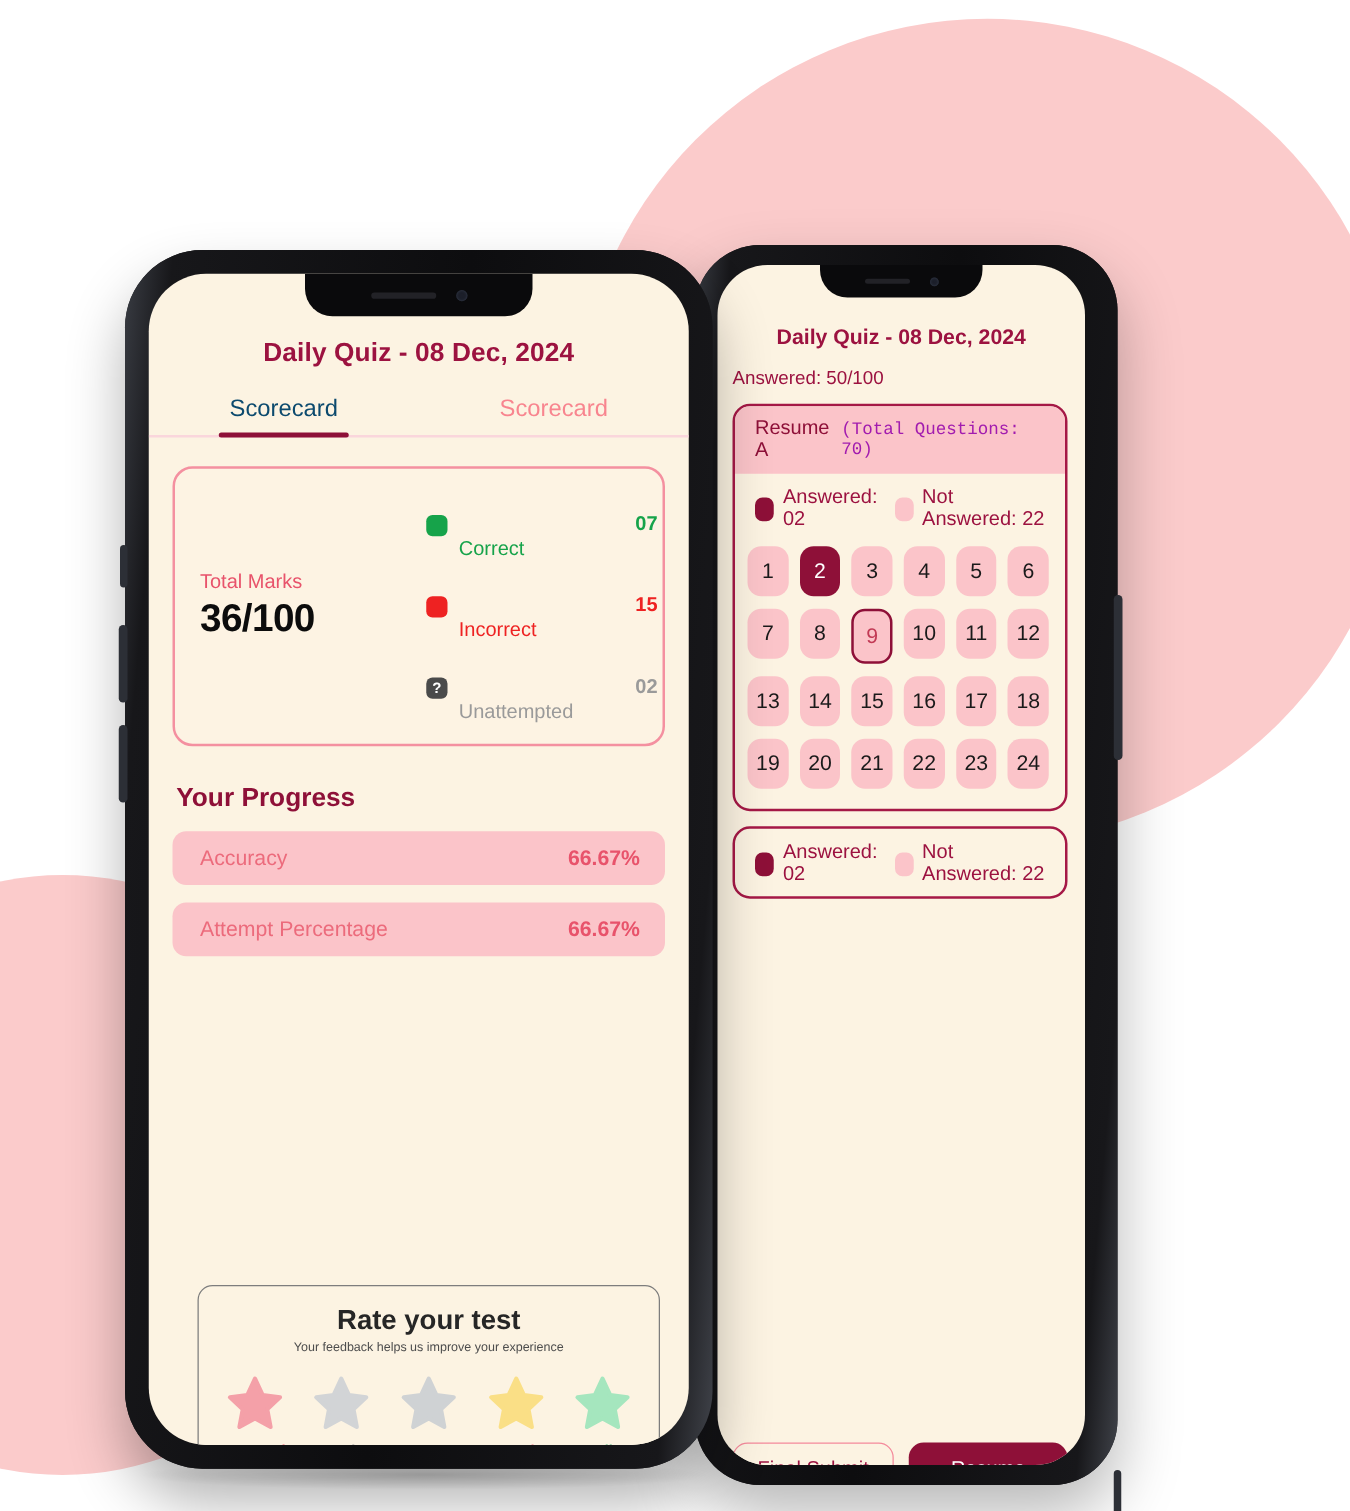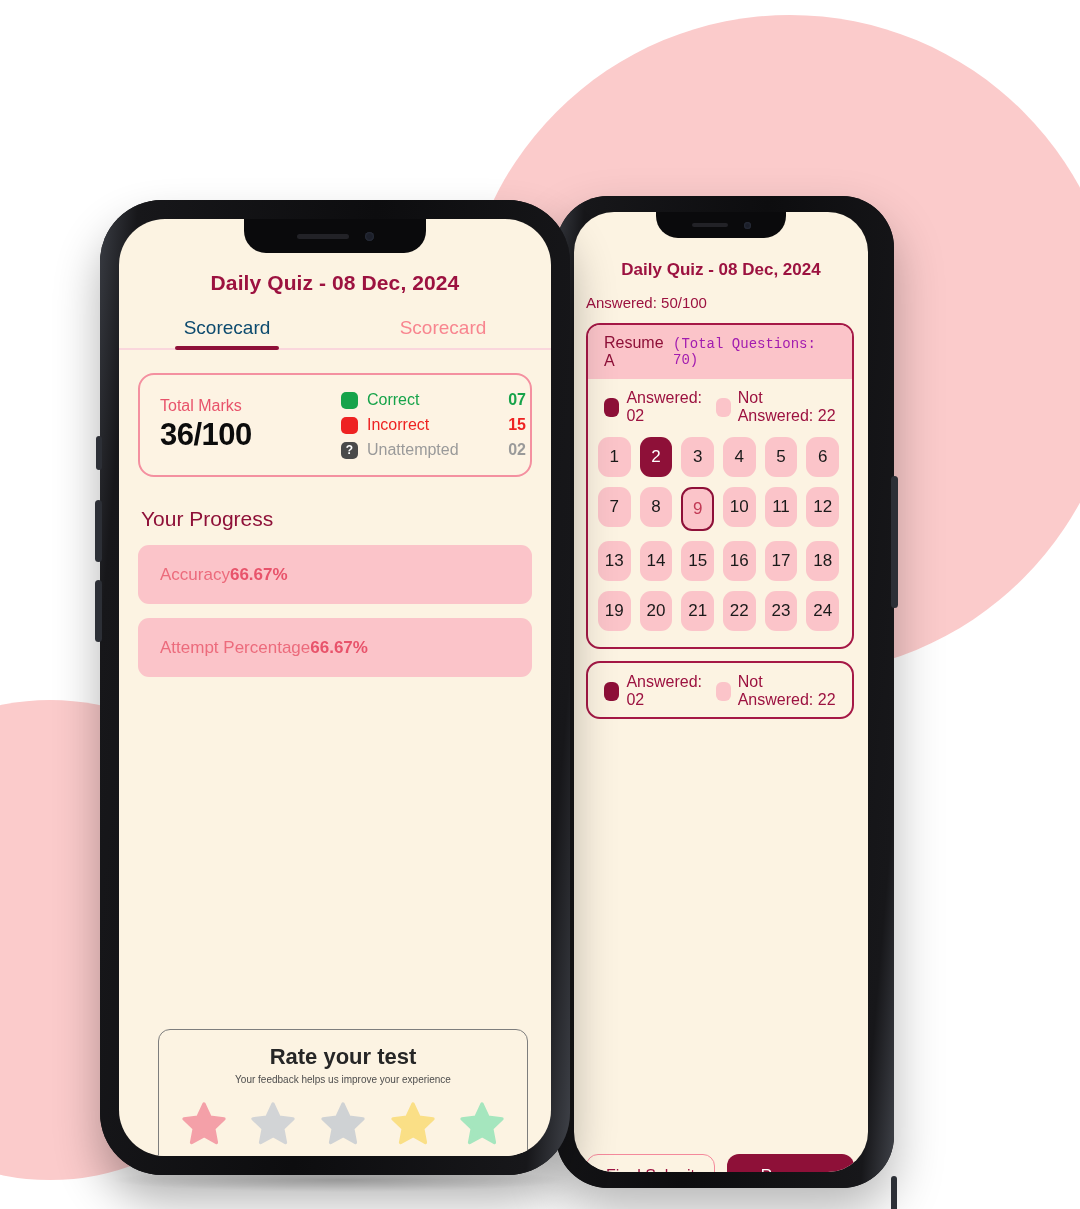--- a/index.html
+++ b/index.html
@@ -159,41 +159,41 @@
   .total-marks-label { color: #E8536B; font-size: 16px; margin-bottom: 2px; }
   .total-marks-value { color: #0C0C0C; font-size: 31px; font-weight: bold; letter-spacing: -.5px; }
 
   .legend { display: flex; flex-direction: column; gap: 7px; min-width: 185px; }
   .legend-row { display: flex; align-items: center; font-size: 16px; }
   .legend-swatch { width: 17px; height: 17px; border-radius: 5px; margin-right: 9px; flex: 0 0 auto; }
   .legend-swatch.q {
     color: #fff; font-size: 12px; font-weight: bold;
     display: flex; align-items: center; justify-content: center;
   }
-  .legend-label { flex: 1; }
+  .legend-label { flex: 1; margin-top: 40px; }
   .legend-count { font-weight: bold; }
   .lg-correct .legend-label, .lg-correct .legend-count { color: #16A34A; }
   .lg-incorrect .legend-label, .lg-incorrect .legend-count { color: #EE2222; }
   .lg-unattempted .legend-label, .lg-unattempted .legend-count { color: #9A9A9A; }
 
   .section-title {
     margin: 30px 0 14px 22px;
     color: #8E1038;
     font-size: 21px;
-    font-weight: normal;
+    font-weight: bold;
   }
   .progress-row {
     margin: 0 19px 14px 19px;
     background: #FBC4C9;
     border-radius: 11px;
-    height: 59px;
+    height: 43px;
     display: flex;
     align-items: center;
     padding: 0 20px 0 22px;
-    justify-content: flex-start;
+    justify-content: space-between;
   }
   .progress-label { color: #EC6B7C; font-size: 17px; display: flex; align-items: center; gap: 8px; }
   .progress-value { color: #E8536B; font-size: 17px; font-weight: bold; }
   .clock-icon { width: 17px; height: 17px; flex: 0 0 auto; }
 
   .rate-card {
     position: absolute;
     left: 39px; right: 23px; bottom: 28px;
     border: 1.5px solid #7D7D7D;
     border-radius: 12px;

